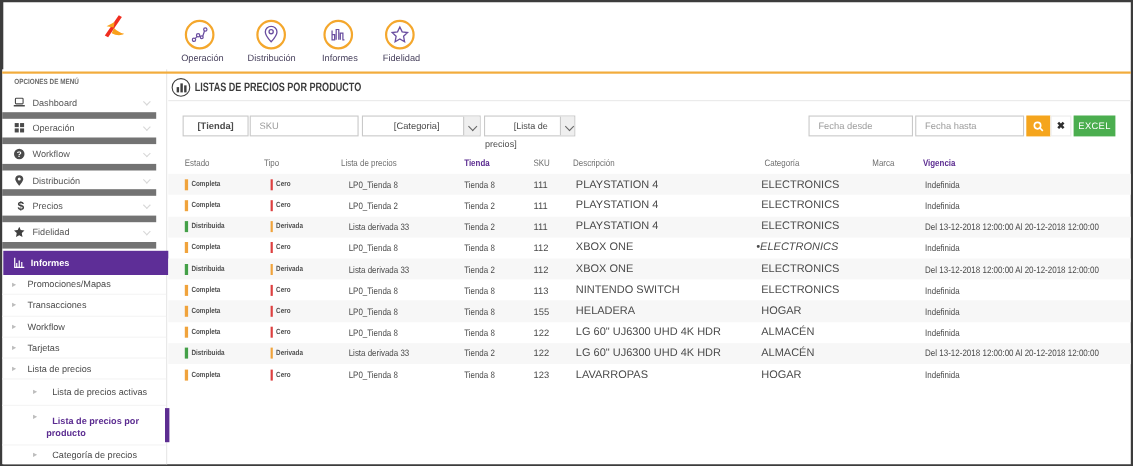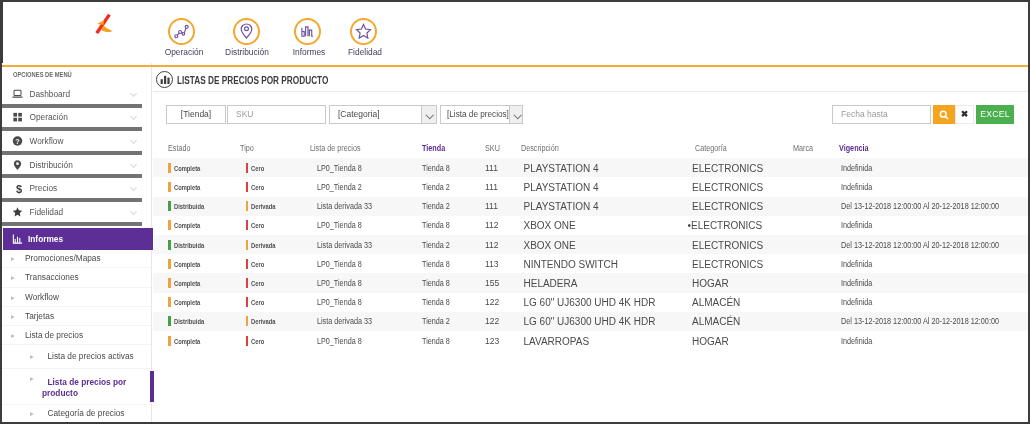--- a/index.html
+++ b/index.html
@@ -7,37 +7,37 @@
 #page { position:relative; width:1030px; height:424px; background:#fff; box-shadow: inset 0 0 0 2px #3c3c3c, inset 3px 0 0 #3c3c3c; overflow:hidden; }
 .abs { position:absolute; }
 
 #goldline { position:absolute; left:2px; right:2px; top:65px; height:2px; background:#f2ac3c; z-index:9; }
 #logo { position:absolute; left:36px; top:29px; font-size:22px; color:#29272e; letter-spacing:1.1px; }
 .hicon { position:absolute; top:18px; width:27px; height:27px; border-radius:50%; border:2.6px solid #f4a72c; background:#fff; }
 .hlabel { position:absolute; top:46.5px; font-size:8.4px; color:#47405c; text-align:center; }
 
 #sidebar { position:absolute; left:2px; top:63px; width:150px; height:359px; background:#fff; border-right:1px solid #e7e7e7; }
 #menuhead { position:absolute; left:12.5px; top:71.3px; font-size:6.8px; color:#6a6a6a; letter-spacing:0; font-weight:bold; transform:scaleX(0.85); transform-origin:left top; }
-.mitem { position:absolute; left:2px; width:140px; height:23.6px; border-bottom:4px solid #737373; }
+.mitem { position:absolute; left:2px; width:140px; height:23.6px; border-bottom:6px solid #737373; }
 .mitem .txt { position:absolute; left:27.5px; top:50%; transform:translateY(-50%); font-size:8.3px; color:#555; }
 .mitem .ic { position:absolute; left:9.5px; top:50%; transform:translateY(-50%); width:11px; height:11px; color:#4a4a4a; }
 .mitem .chev { position:absolute; right:6px; top:50%; transform:translateY(-60%) rotate(45deg); width:5px; height:5px; border-right:1.5px solid #d8d8d8; border-bottom:1.5px solid #d8d8d8; }
 .mitem.sel { background:#5e2e97; border-bottom:none; }
 .mitem.sel .txt { color:#fff; font-weight:bold; }
 .sitem { position:absolute; left:2px; width:149px; height:19.2px; border-bottom:1px solid #f4f4f4; }
 .sitem .txt { position:absolute; left:23px; top:50%; transform:translateY(-50%); font-size:8.3px; color:#4a4a4a; }
 .schev { position:absolute; top:50%; transform:translateY(-50%); font-size:7.5px; color:#bdbdbd; }
 
 #title-circ { position:absolute; left:156px; top:70.5px; width:17px; height:17px; border-radius:50%; border:1.4px solid #3f3f3f; }
 #title-txt { position:absolute; left:176.6px; top:73.5px; font-size:11px; font-weight:bold; color:#3c3c3c; transform:scaleX(0.75); transform-origin:left center; white-space:nowrap; }
 #title-sep { position:absolute; left:153px; right:2px; top:91px; height:1px; background:#e9e9e9; }
 .fbox { position:absolute; top:105px; height:19px; border:1px solid #c9c9c9; background:#fff; font-size:8.5px; color:#4a4a4a; line-height:17px; }
 .fbox.center { text-align:center; }
 .fbox .ph { color:#9b9b9b; padding-left:8px; }
-.fbox .val { padding-left:8px; }
+.fbox .val { padding-left:8px;margin-left:20px; }
 .selbox .arr { position:absolute; right:0; top:0; width:15px; height:17px; background:#efefef; border-left:1px solid #c9c9c9; }
 .selbox .arr:after { content:""; position:absolute; left:4.5px; top:5.5px; width:4.5px; height:4.5px; border-right:1.1px solid #666; border-bottom:1.1px solid #666; transform:rotate(45deg); }
 #btn-search { position:absolute; left:933px; top:105px; width:22px; height:19px; background:#f5a51d; }
 #btn-x { position:absolute; left:955px; top:105px; width:19px; height:19px; background:#fff; border:1px solid #ececec; color:#2e2e2e; font-weight:bold; font-size:9px; text-align:center; line-height:17.5px; }
 #btn-excel { position:absolute; left:976px; top:105px; width:38px; height:19px; background:#4bae4f; color:#fff; font-size:8.5px; text-align:center; line-height:19px; letter-spacing:0.3px; }
 
 .th { position:absolute; top:142.5px; font-size:8.5px; color:#6f6f6f; transform:scaleX(0.85); transform-origin:left top; white-space:nowrap; }
 .th.p { color:#5c2d91; font-weight:bold; }
 .row { position:absolute; left:153px; width:875px; height:19.2px; }
 .row.odd { background:#f7f7f7; }
@@ -183,24 +183,25 @@
 
   <div id="title-circ"></div>
   <svg class="abs" style="left:159.8px; top:73.8px;" width="11" height="11" viewBox="0 0 11 11" fill="#3f3f3f">
       <rect x="0.6" y="5.2" width="2.2" height="4.8"></rect>
       <rect x="4" y="1.8" width="2.2" height="8.2"></rect>
       <rect x="7.4" y="3.6" width="2.2" height="6.4"></rect>
     </svg>
   <div id="title-txt">LISTAS DE PRECIOS POR PRODUCTO</div>
   <div id="title-sep"></div>
 
-  <div class="fbox center" style="left:166px; width:60px;">[Tienda]</div>
+  <div class="fbox center" style="left:166px; width:60px;font-weight:bold;">[Tienda]</div>
   <div class="fbox" style="left:227px; width:99px;"><span class="ph">SKU</span></div>
   <div class="fbox selbox" style="left:329px; width:108px;"><span class="val">[Categoria]</span><span class="arr"></span></div>
   <div class="fbox selbox" style="left:440px; width:83px; font-size:8.2px;"><span class="val" style="padding-left:6px;">[Lista de precios]</span><span class="arr" style="width:13px;"></span></div>
+  <div class="fbox" style="left:735px; width:95px;"><span class="ph">Fecha desde</span></div>
   <div class="fbox" style="left:832px; width:99px;"><span class="ph">Fecha hasta</span></div>
   <div id="btn-search">
       <svg style="position:absolute; left:5px; top:4px;" width="12" height="12" viewBox="0 0 12 12" fill="none" stroke="#fff" stroke-width="1.5">
         <circle cx="5.2" cy="5.2" r="2.9"></circle>
         <path d="M7.4 7.4 L10 10"></path>
       </svg>
     </div>
   <div id="btn-x">✖</div>
   <div id="btn-excel">EXCEL</div>
 
@@ -253,21 +254,21 @@
       </div>
   <div class="row" style="top:215.79999999999998px;">
         <div class="bar or" style="left:15px;"></div>
         <span class="st" style="left:20.5px;">Completa</span>
         <div class="bar rd" style="left:92.5px;"></div>
         <span class="st" style="left:98px;">Cero</span>
         <span class="lc" style="left:163.5px;">LP0_Tienda 8</span>
         <span class="lc" style="left:269px;">Tienda 8</span>
         <span style="left:332px;">112</span>
         <span class="uc" style="left:370.5px;">XBOX ONE</span>
-        <span class="uc" style="left:534.5px;">•ELECTRONICS</span>
+        <span class="uc" style="left:534.5px;font-style:italic;">•ELECTRONICS</span>
         <span class="lc" style="left:687.5px;">Indefinida</span>
       </div>
   <div class="row odd" style="top:235.0px;">
         <div class="bar gr" style="left:15px;"></div>
         <span class="st" style="left:20.5px;">Distribuida</span>
         <div class="bar or" style="left:92.5px;"></div>
         <span class="st" style="left:98px;">Derivada</span>
         <span class="lc" style="left:163.5px;">Lista derivada 33</span>
         <span class="lc" style="left:269px;">Tienda 2</span>
         <span style="left:332px;">112</span>

